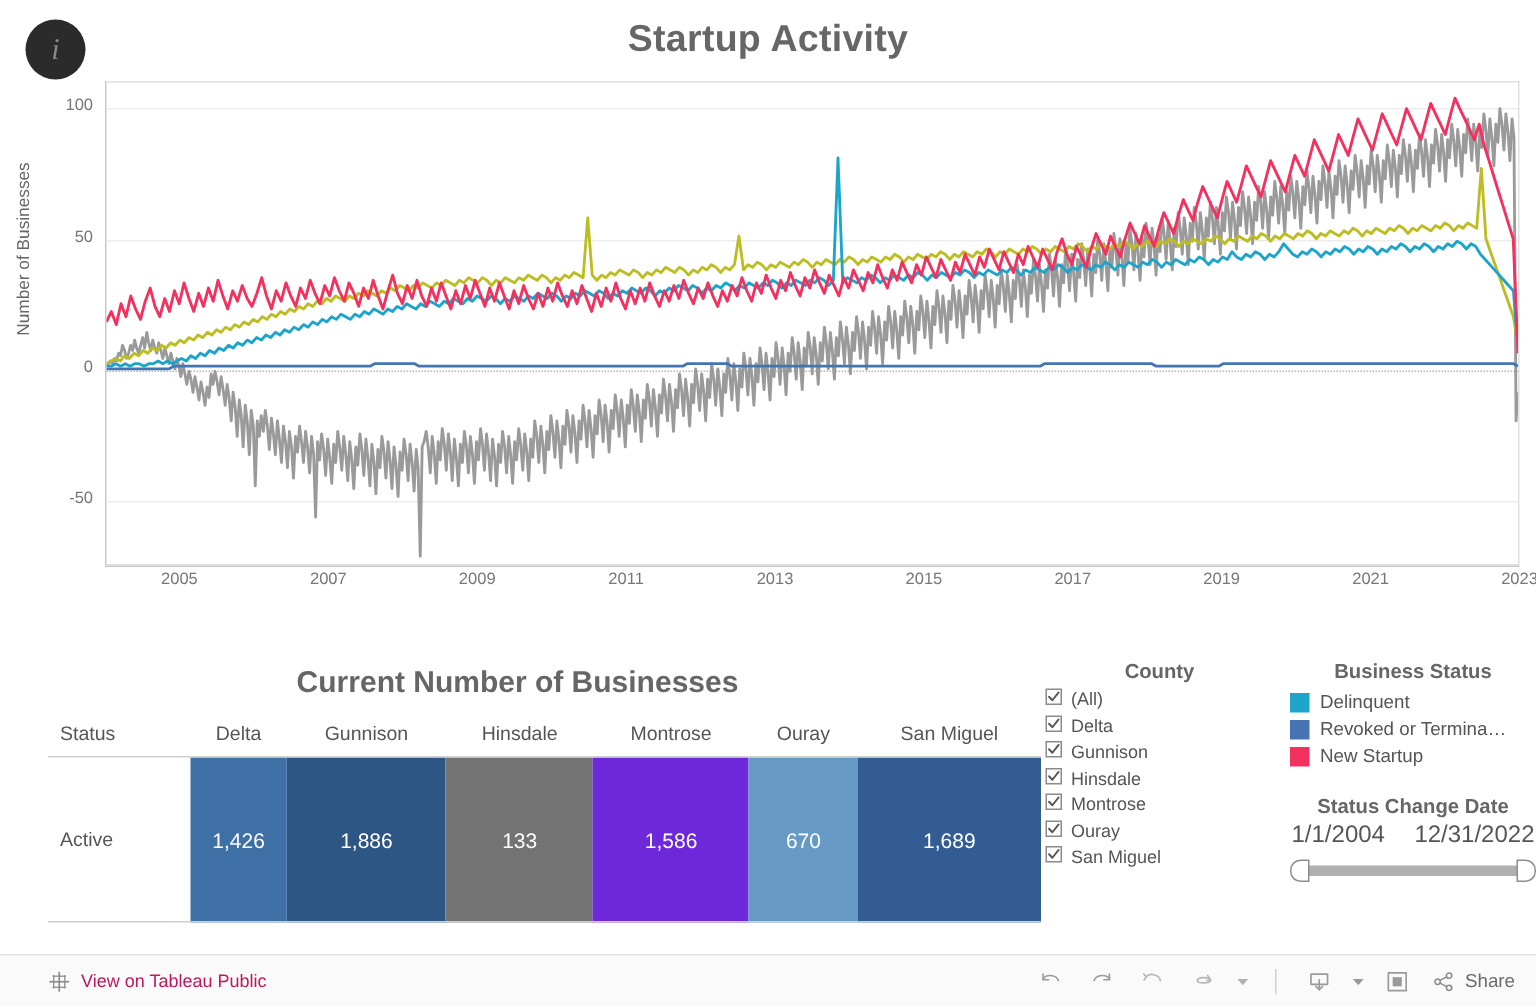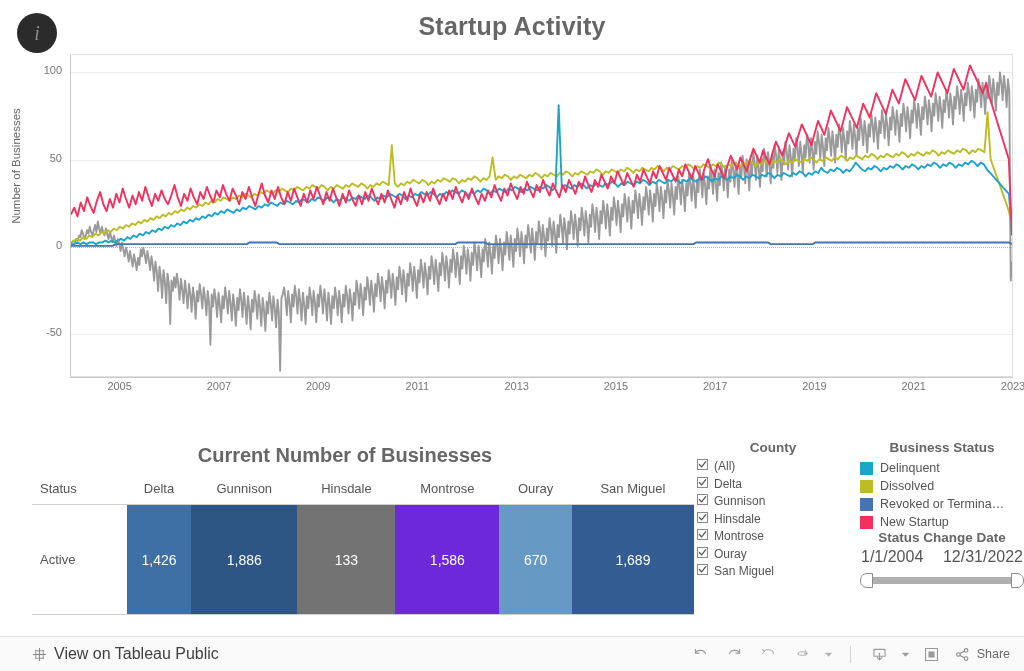--- a/index.html
+++ b/index.html
@@ -110,21 +110,21 @@
   .handle.left { left: 0; border-radius: 7px 0 0 7px; }
   .handle.right { right: 0; border-radius: 0 7px 7px 0; }
 
   
   .toolbar {
     position: absolute; left: 0; bottom: 0; width: 1024px; height: 35px;
     background: #fafafa; border-top: 1px solid #e2e2e2;
     display: flex; align-items: center;
   }
   .tb-left { display: flex; align-items: center; gap: 7px; padding-left: 32px; }
-  .tb-left .tb-text { font-size: 16px; color: #404040; }
+  .tb-left .tb-text { font-size: 12px; color: #be185d; }
   .tb-right { margin-left: auto; display: flex; align-items: center; gap: 2px; padding-right: 14px; }
   .tb-btn {
     width: 32px; height: 26px; display: flex; align-items: center; justify-content: center;
     color: #9a9a9a;
   }
   .tb-btn.small { width: 16px; }
   .tb-sep { width: 1px; height: 17px; background: #d2d2d2; margin: 0 11px; }
   .share-btn { display: flex; align-items: center; gap: 6px; color: #6b6b6b; font-size: 12.5px; padding-left: 4px; }
   svg.ic { display: block; }
 </style>
@@ -272,24 +272,20 @@
     </div>
 
     <div class="status-box">
       <div class="flt-title">Business Status</div>
       <div id="status-list">
           <div class="lg-row">
             <span class="sw" style="background: rgb(28, 164, 202);"></span>
             <span class="lg-label">Delinquent</span>
           </div>
           <div class="lg-row">
-            <span class="sw" style="background: rgb(188, 189, 34);"></span>
-            <span class="lg-label">Dissolved</span>
-          </div>
-          <div class="lg-row">
             <span class="sw" style="background: rgb(70, 116, 179);"></span>
             <span class="lg-label">Revoked or Termina…</span>
           </div>
           <div class="lg-row">
             <span class="sw" style="background: rgb(243, 48, 94);"></span>
             <span class="lg-label">New Startup</span>
           </div>
         </div>
     </div>
 

